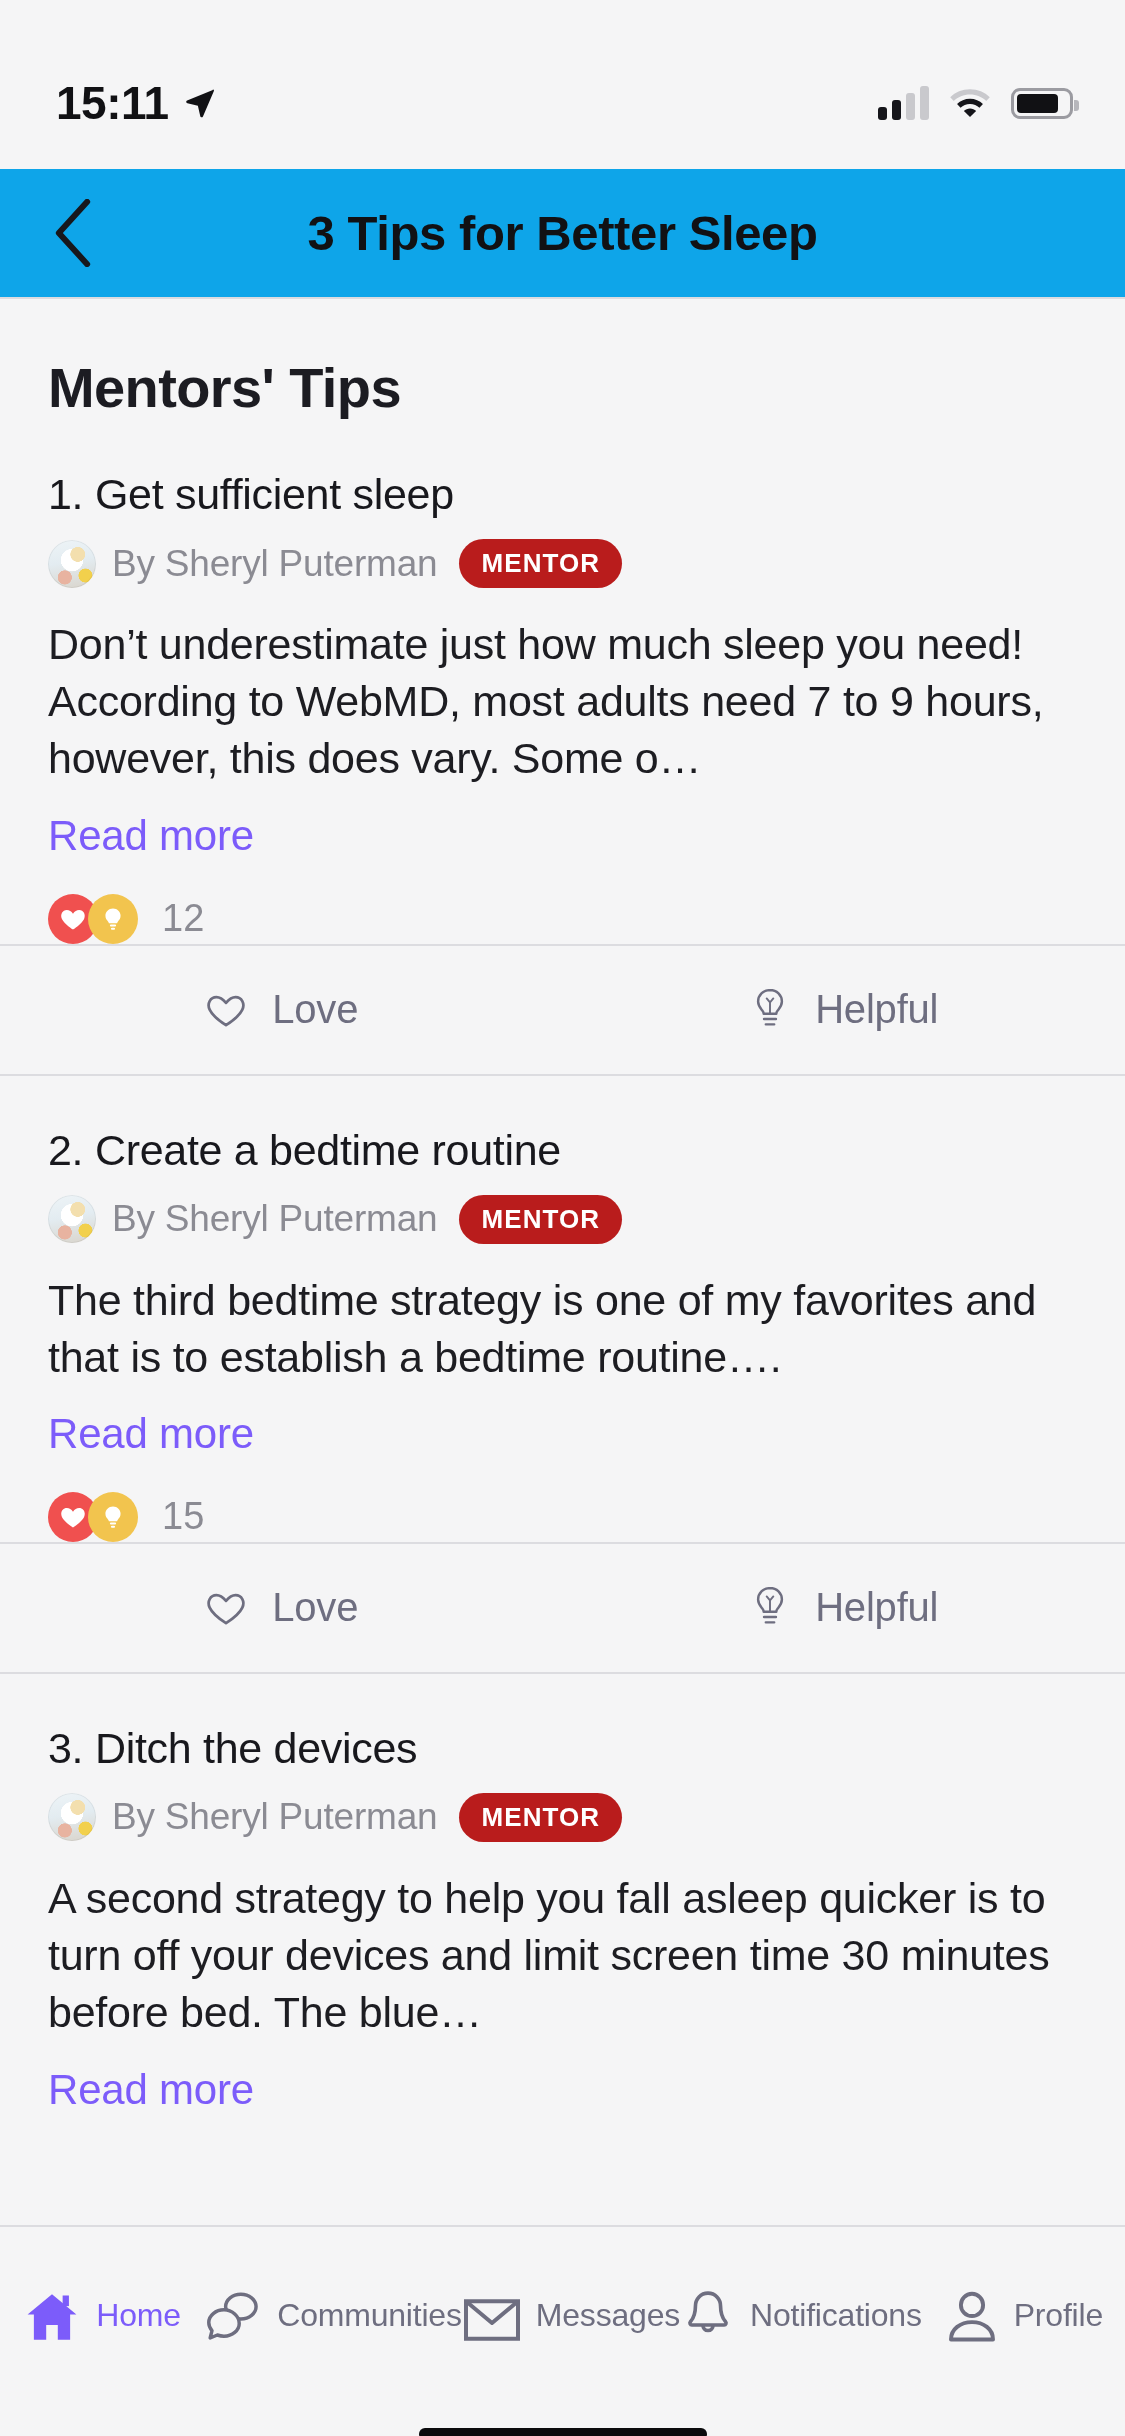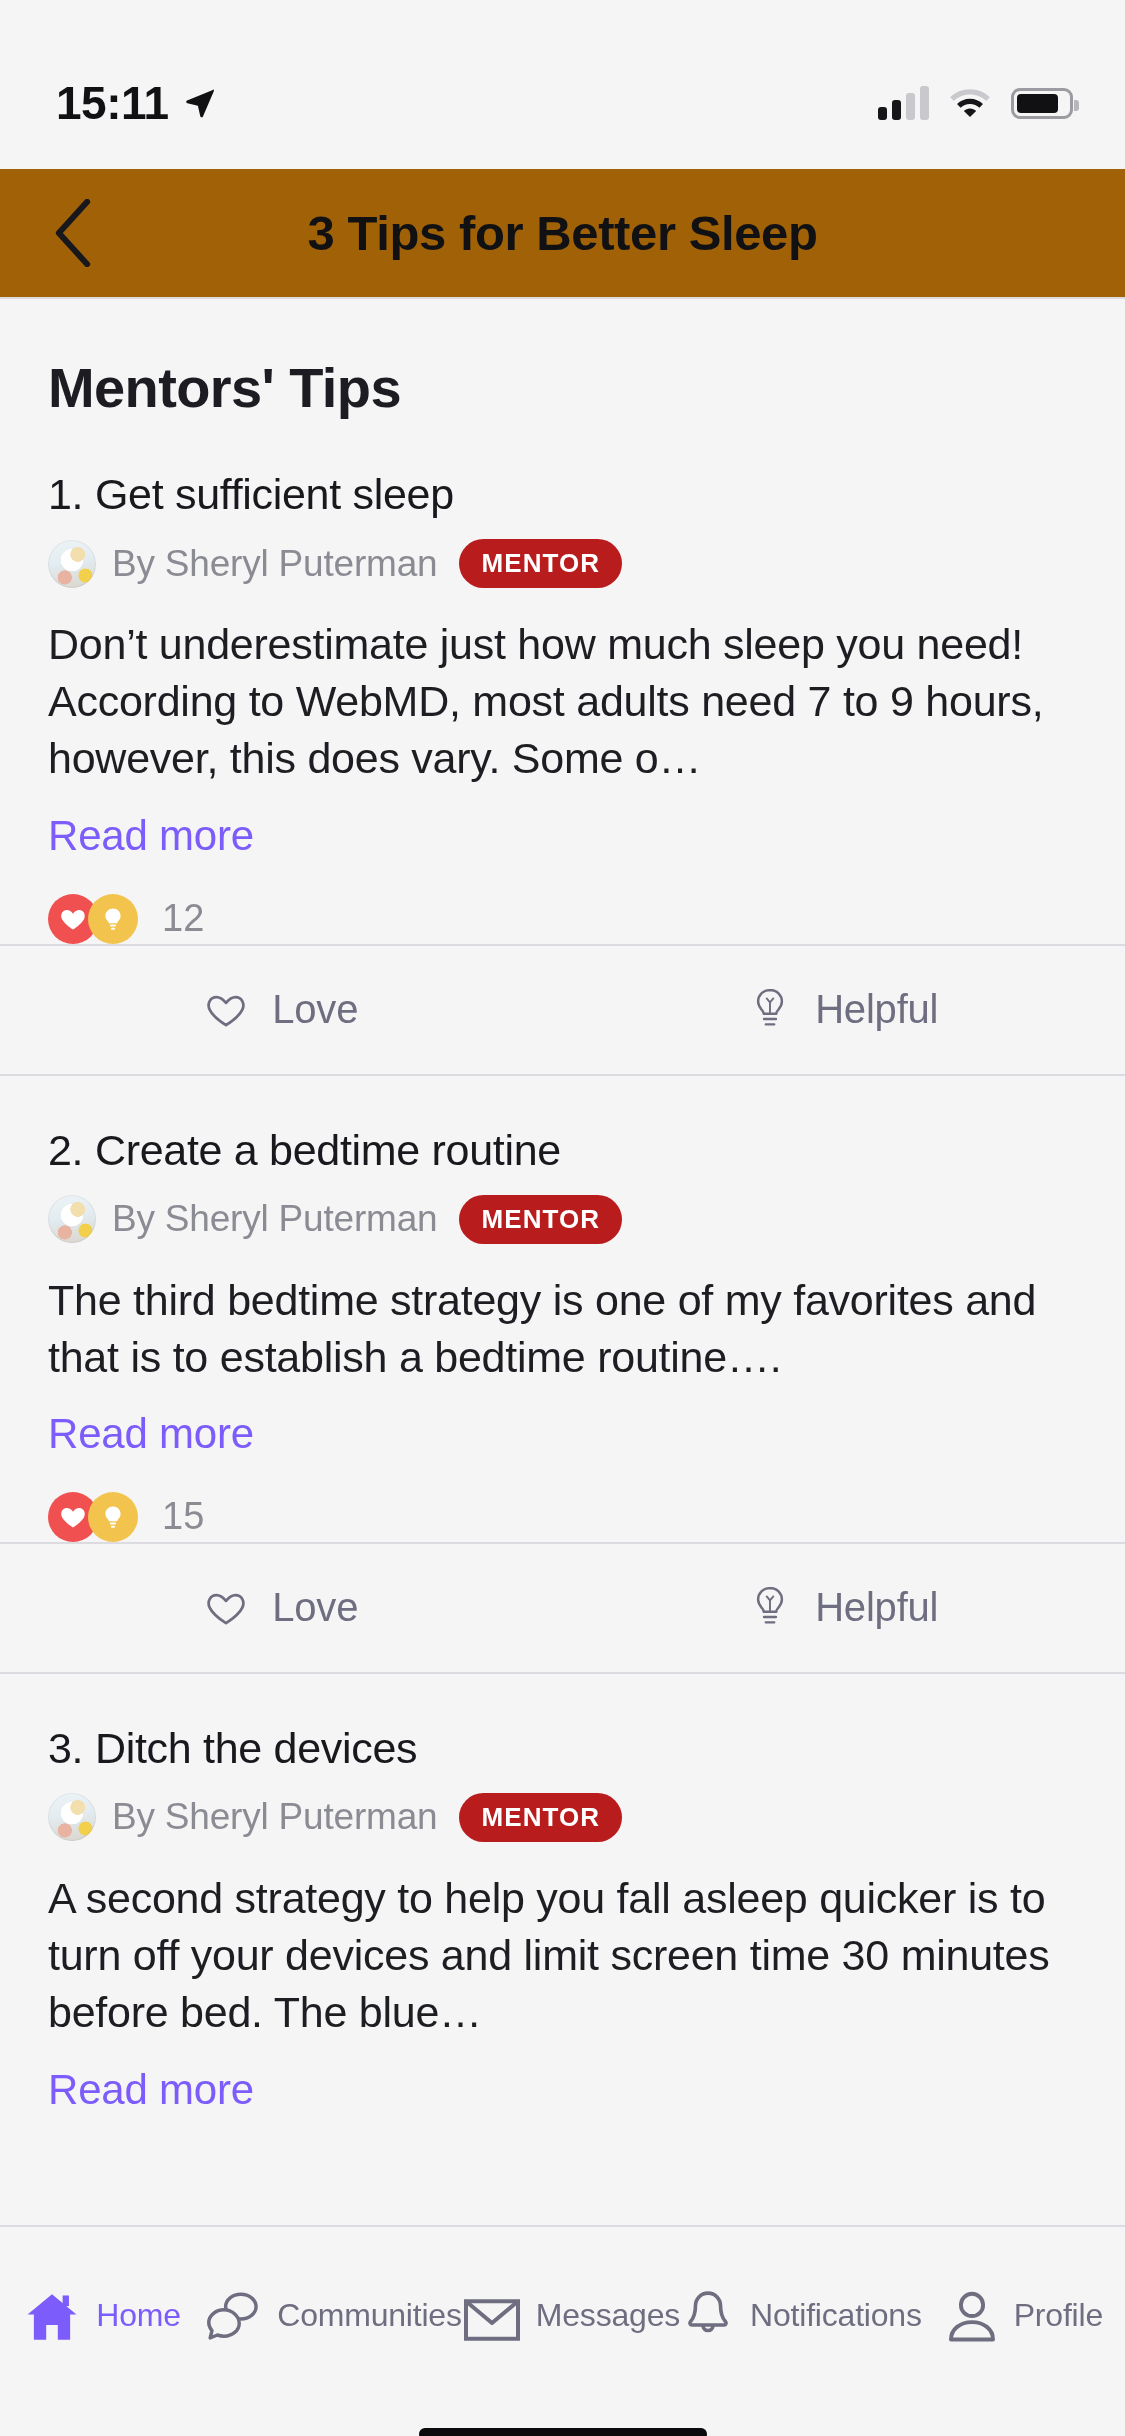--- a/index.html
+++ b/index.html
@@ -37,21 +37,21 @@
   .battery::after {
     content:""; position:absolute; right:-9px; top:9px; width:5px; height:11px;
     background:#b6b6bb; border-radius:0 3px 3px 0;
   }
   .battery span { display:block; height:100%; width:82%; background:#111114; border-radius:4px; }
 
   
   .navbar {
     height:130px; flex:0 0 130px; position:relative;
     display:flex; align-items:center; justify-content:center;
-    border-bottom:2px solid #dcdce0; background:#a16207;
+    border-bottom:2px solid #dcdce0; background:#0ea5e9;
   }
   .nav-back {
     position:absolute; left:34px; top:50%; transform:translateY(-50%);
     width:78px; height:78px; display:flex; align-items:center; justify-content:center;
   }
   .nav-title { font-size:49px; font-weight:700; color:#111114; letter-spacing:-0.4px; }
 
   
   .content { flex:1 1 auto; overflow:hidden; }
 

